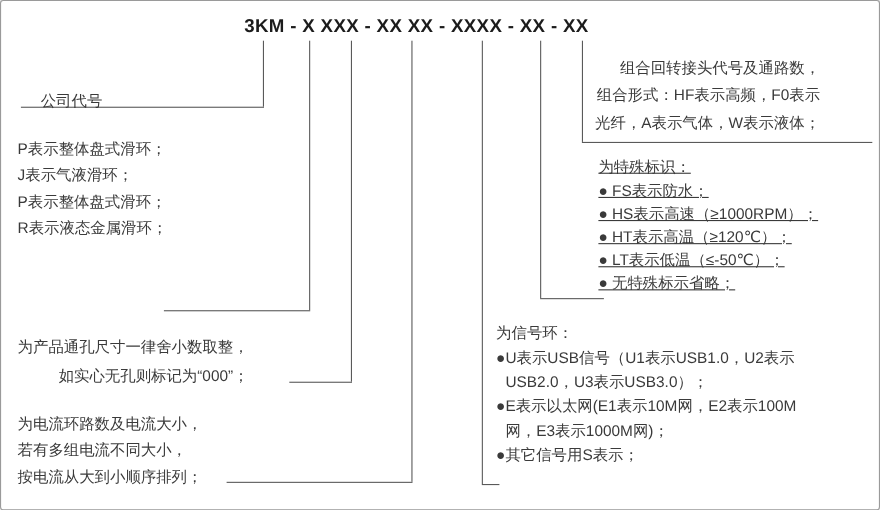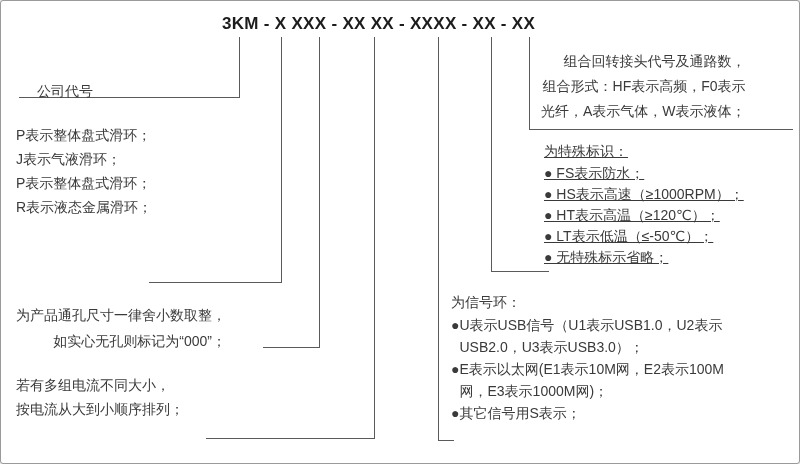--- a/index.html
+++ b/index.html
@@ -66,20 +66,21 @@
     <div class="ln">P表示整体盘式滑环；</div>
     <div class="ln">R表示液态金属滑环；</div>
   </div>
 
   <div class="txt lh26" style="left:15px;top:301px;">
     <div class="ln">为产品通孔尺寸一律舍小数取整，</div>
     <div class="ln">如实心无孔则标记为“000”；</div>
   </div>
 
   <div class="txt lh24" style="left:15px;top:372px;">
+    <div class="ln">为电流环路数及电流大小，</div>
     <div class="ln">若有多组电流不同大小，</div>
     <div class="ln">按电流从大到小顺序排列；</div>
   </div>
 
   <div class="txt lh25" style="left:540px;top:48px;">
     <div class="ln">组合回转接头代号及通路数，</div>
     <div class="ln">组合形式：HF表示高频，F0表示</div>
     <div class="ln">光纤，A表示气体，W表示液体；</div>
   </div>
 

